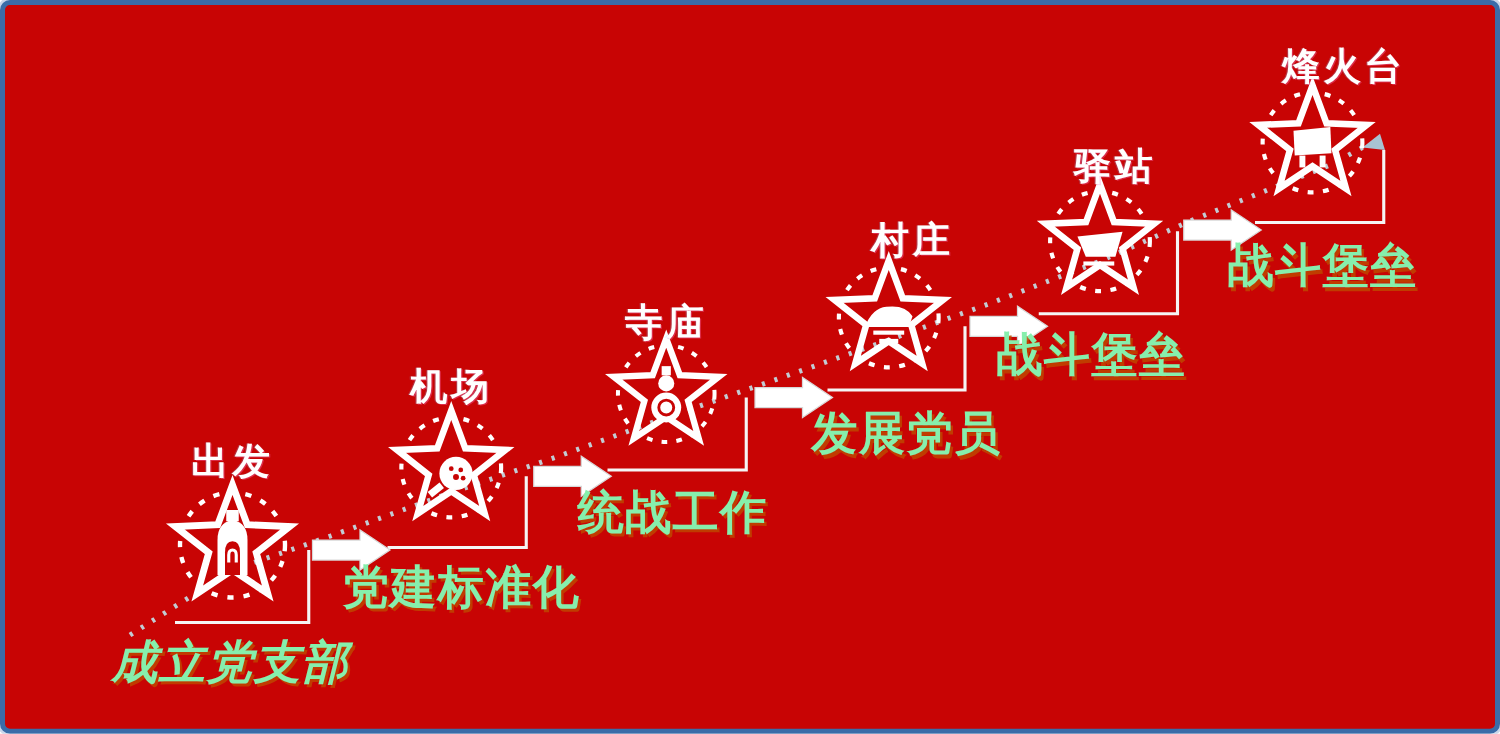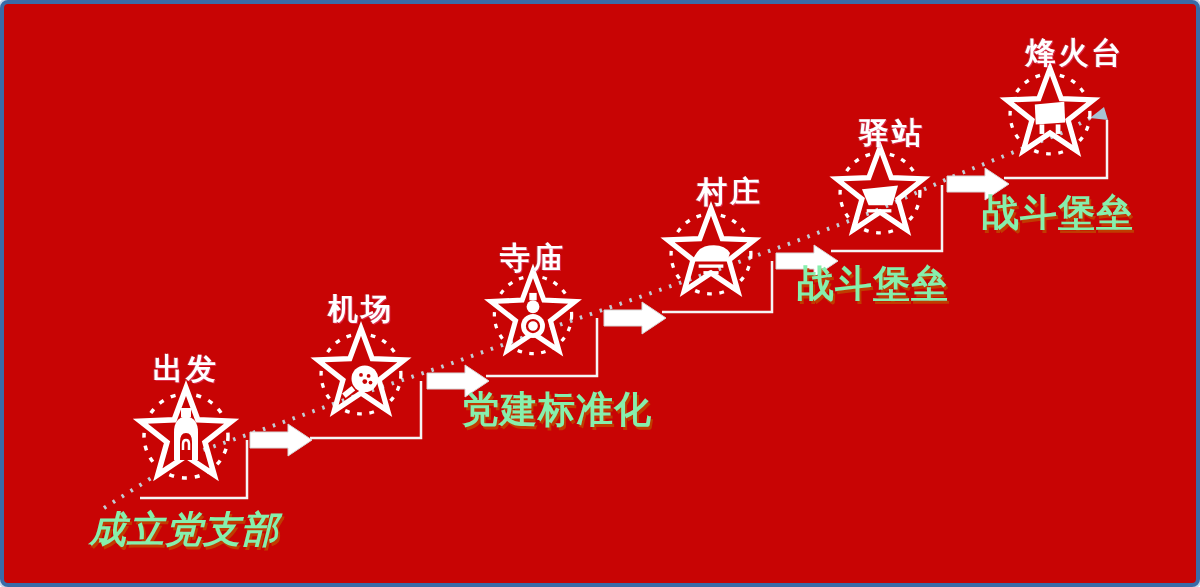--- a/index.html
+++ b/index.html
@@ -127,17 +127,19 @@
   </svg>
 
   <div class="station-label" style="left:182px;top:345px;">出发</div>
   <div class="station-label" style="left:357px;top:285px;">机场</div>
   <div class="station-label" style="left:529px;top:234px;font-family:Liberation Mono, monospace;">寺庙</div>
   <div class="station-label" style="left:726px;top:168px;">村庄</div>
   <div class="station-label" style="left:888px;top:109px;text-align:center;">驿站</div>
   <div class="station-label" style="left:1071px;top:29px;">烽火台</div>
 
   <div class="task-label" style="left:85px;top:501px;font-style:italic;">成立党支部</div>
-  <div class="task-label" style="left:458px;top:381px;">党建标准化</div>
+  <div class="task-label" style="left:270px;top:441px;">党建标准化</div>
+  <div class="task-label" style="left:458px;top:381px;">统战工作</div>
+  <div class="task-label" style="left:645px;top:318px;">发展党员</div>
   <div class="task-label" style="left:793px;top:255px;">战斗堡垒</div>
   <div class="task-label" style="left:978px;top:184px;">战斗堡垒</div>
 
 </div>
 
 </body></html>

